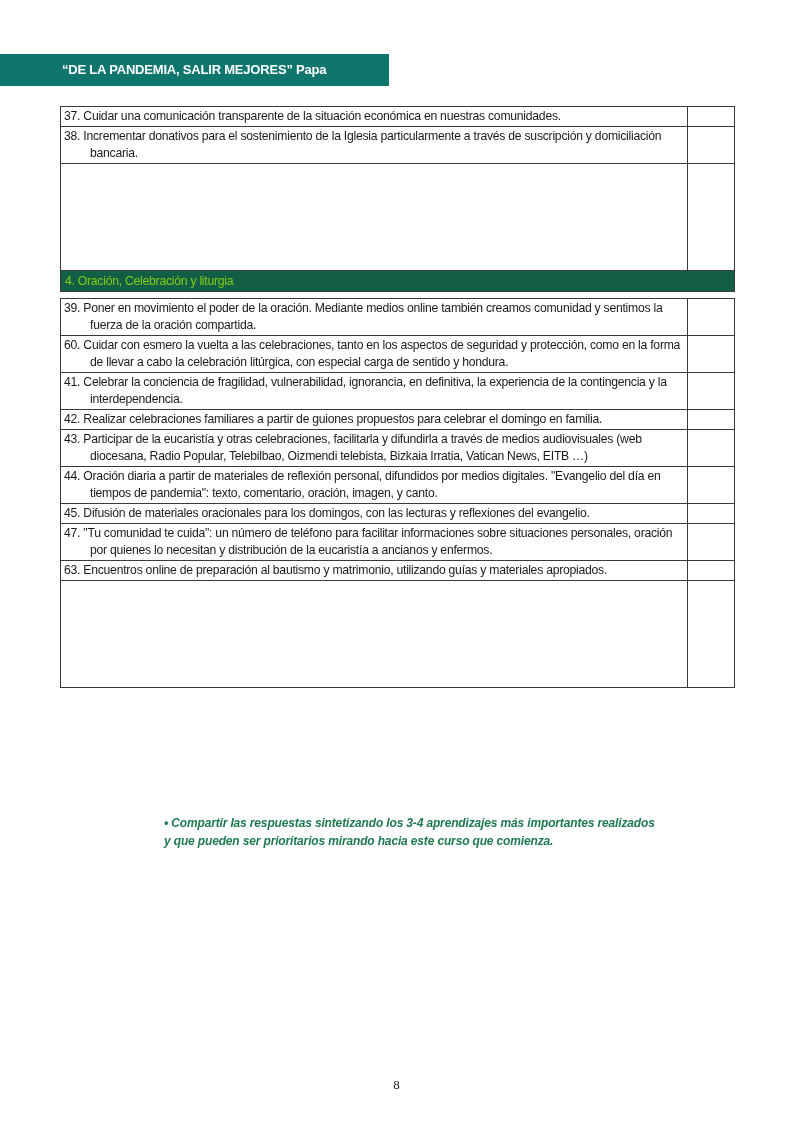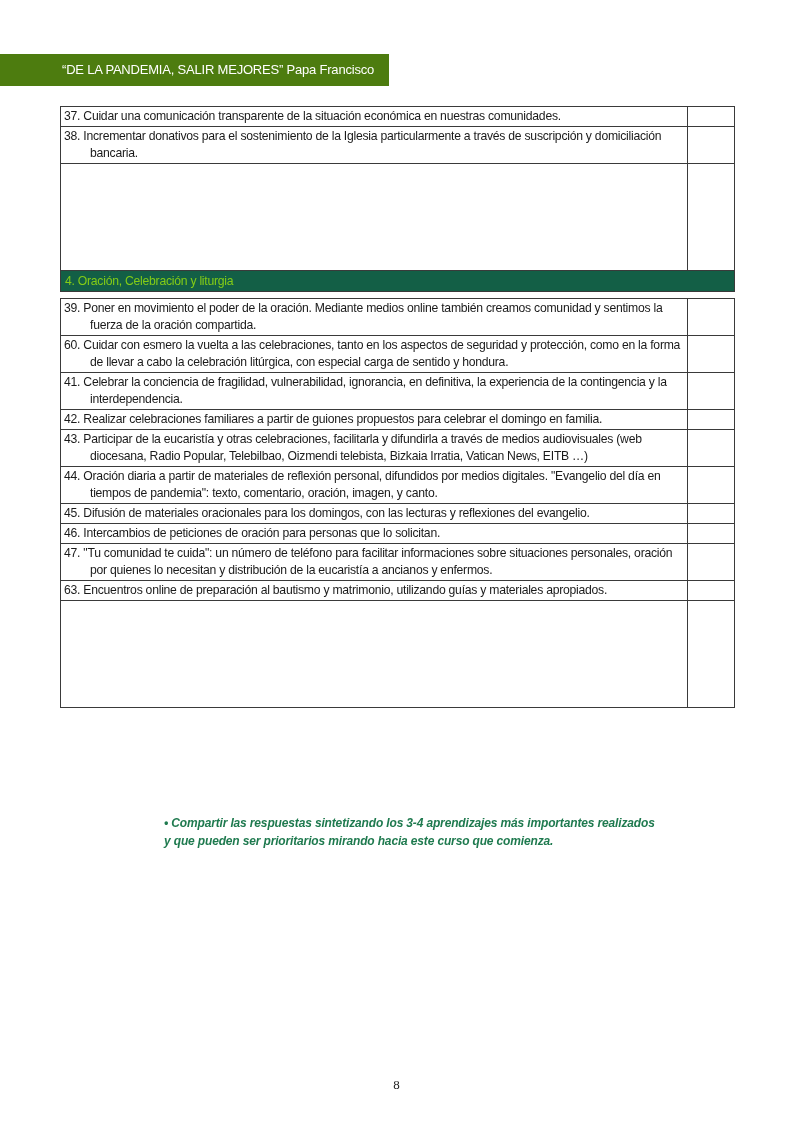--- a/index.html
+++ b/index.html
@@ -1,20 +1,20 @@
 <!DOCTYPE html>
 <html><head>
 <meta charset="utf-8">
 <style>
   html, body { margin: 0; padding: 0; background: #ffffff; }
   body { width: 793px; height: 1122px; position: relative; overflow: hidden;
          font-family: "Liberation Sans", sans-serif; color: #1a1a1a; }
   .header-band { position: absolute; left: 0; top: 54px; width: 389px; height: 32px;
-                 background: #4d7c0f; color: #fff; font-size: 13px; line-height: 32px;
-                 box-sizing: border-box; padding-left: 62px; letter-spacing: -0.2px; }
+                 background: #0f766e; color: #fff; font-size: 13px; line-height: 32px;
+                 box-sizing: border-box; padding-left: 62px; letter-spacing: -0.2px; font-weight: bold; }
   .tbl { position: absolute; left: 60px; width: 674px; border-collapse: collapse;
          table-layout: fixed; font-size: 12.2px; letter-spacing: -0.25px; border-radius: 8px; }
   .tbl td { border: 1.5px solid #3a3a3a; padding: 0; vertical-align: top; }
   .tbl col.c1 { width: 627px; }
   .tbl col.c2 { width: 47px; }
   .item { padding: 1px 4px 1px 3px; line-height: 17px; }
   .item-text { display: block; padding-left: 26px; text-indent: -26px; }
   .section-row td { background: #135f46; color: #84cc16; border-color: #3a3a3a; }
   .section-title { padding: 1px 4px; line-height: 18px; display: block; }
   #t1 { top: 106px; }
@@ -124,28 +124,20 @@
       <td>
           <div class="item">
             <span class="item-text">45. Difusión de materiales oracionales para los domingos, con las lecturas y reflexiones del evangelio.</span>
           </div>
         </td>
       <td><span></span></td>
     </tr>
     <tr>
       <td>
           <div class="item">
-            <span class="item-text">46. Intercambios de peticiones de oración para personas que lo solicitan.</span>
-          </div>
-        </td>
-      <td><span></span></td>
-    </tr>
-    <tr>
-      <td>
-          <div class="item">
             <span class="item-text">47. "Tu comunidad te cuida": un número de teléfono para facilitar informaciones sobre situaciones personales, oración por quienes lo necesitan y distribución de la eucaristía a ancianos y enfermos.</span>
           </div>
         </td>
       <td><span></span></td>
     </tr>
     <tr>
       <td>
           <div class="item">
             <span class="item-text">63. Encuentros online de preparación al bautismo y matrimonio, utilizando guías y materiales apropiados.</span>
           </div>

